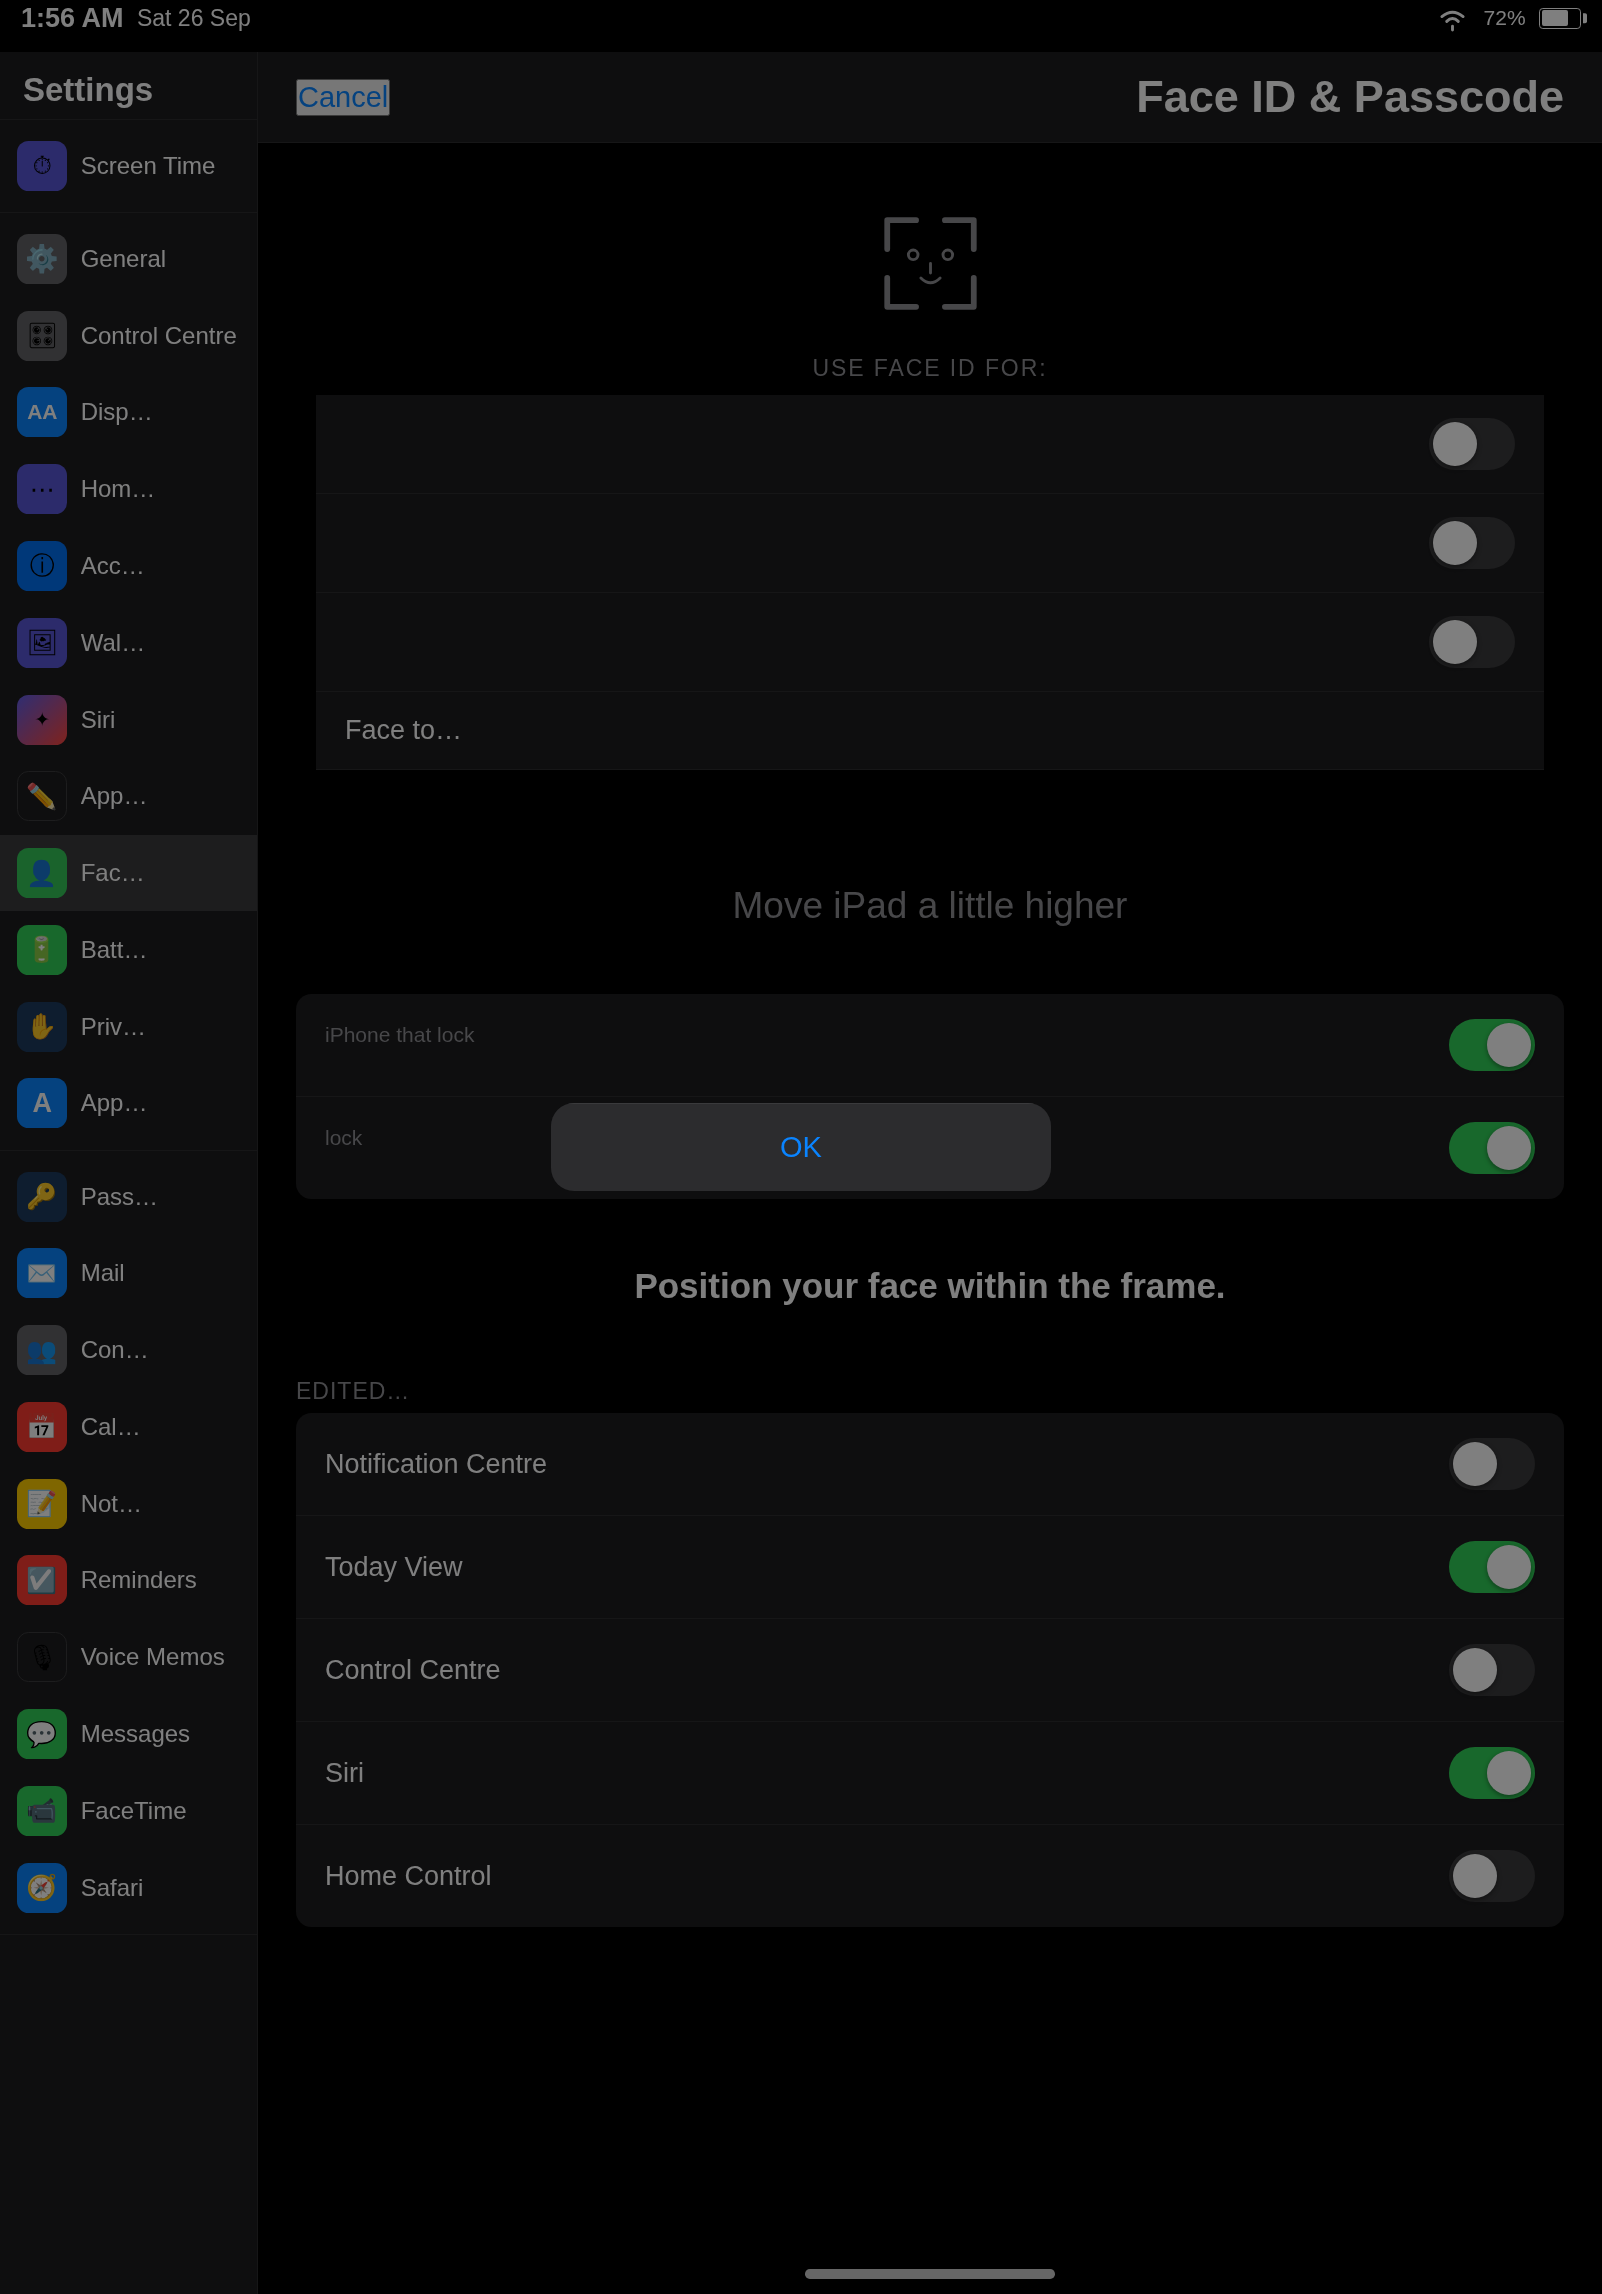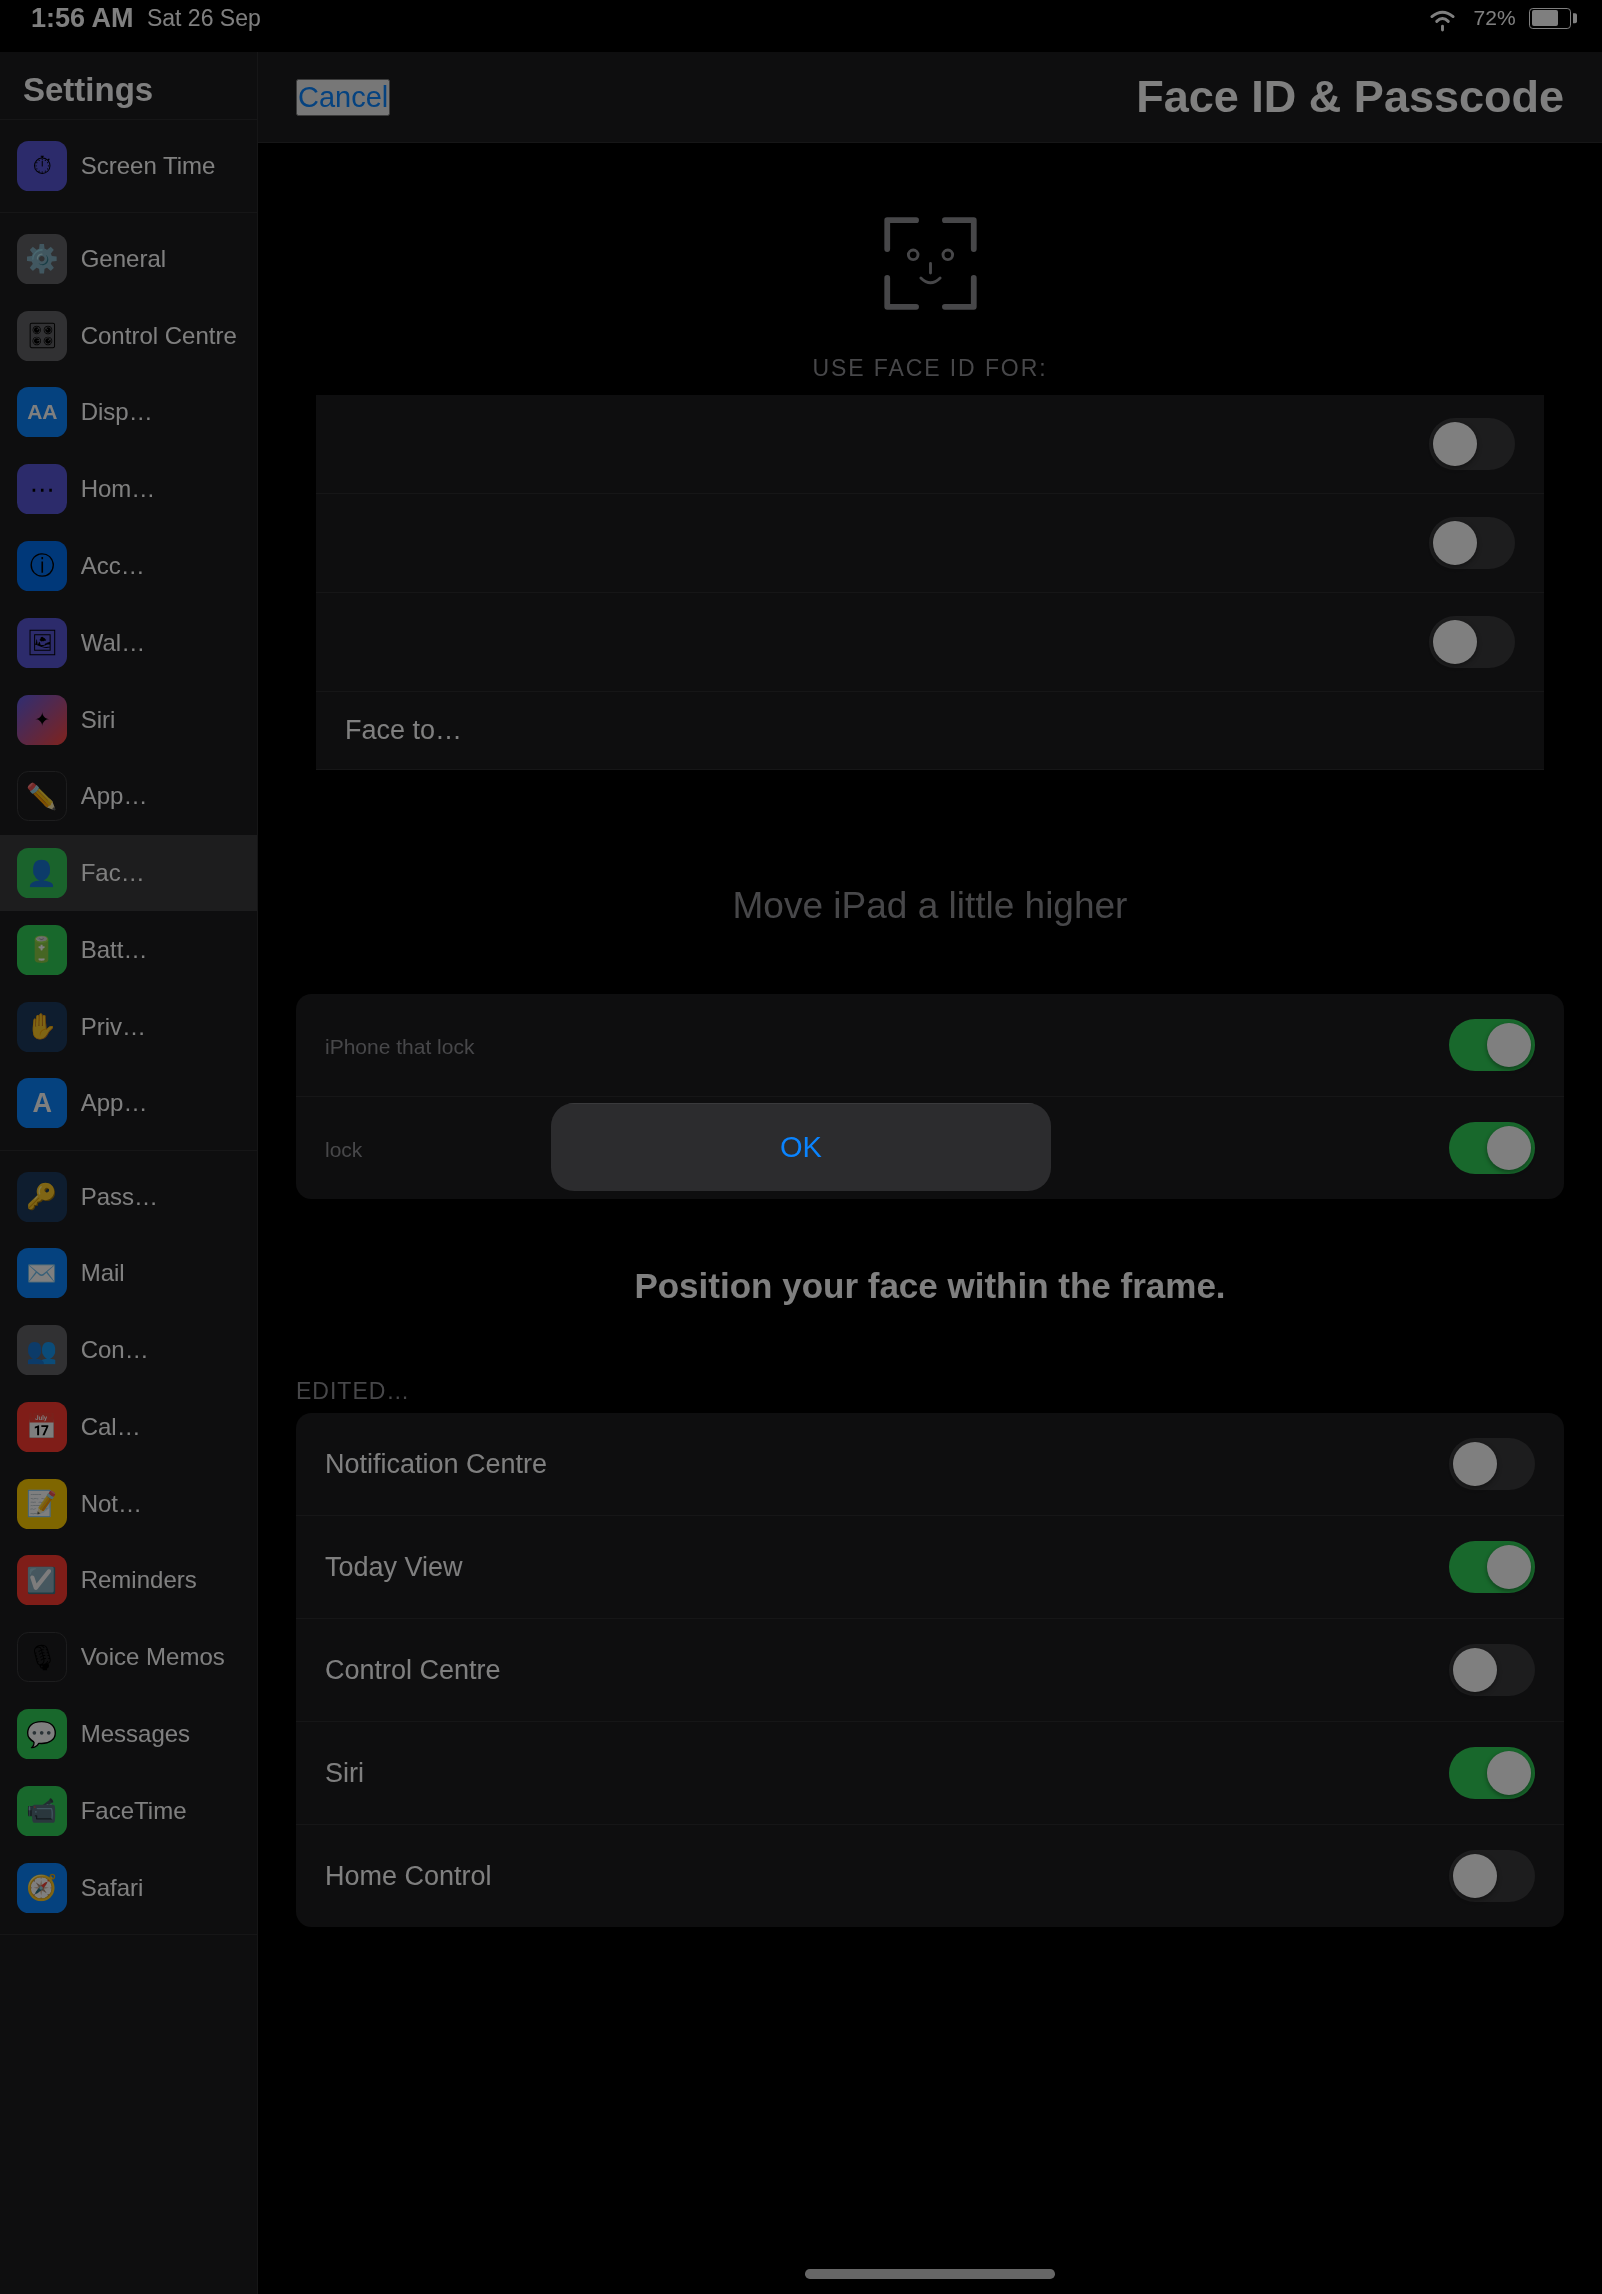--- a/index.html
+++ b/index.html
@@ -14,21 +14,21 @@
     }
 
     
     .status-bar {
       position: absolute;
       top: 0; left: 0; right: 0;
       height: 36px;
       display: flex;
       align-items: center;
       justify-content: space-between;
-      padding: 0 31px;
+      padding: 0 21px;
       z-index: 100;
     }
 
     .status-time {
       font-size: 27px;
       font-weight: 600;
       color: #fff;
     }
 
     .status-right {
@@ -254,21 +254,20 @@
 
     .setup-toggle-section {
       background: #1c1c1e;
       border-radius: 15.4px;
       margin: 29px 38px;
     }
 
     .setup-toggle-row {
       display: flex;
       justify-content: space-between;
-      align-items: center;
       padding: 25px 29px;
       border-bottom: 1px solid #2c2c2e;
     }
 
     .setup-toggle-row:last-child {
       border-bottom: none;
     }
 
     .setup-info {
       flex: 1;

